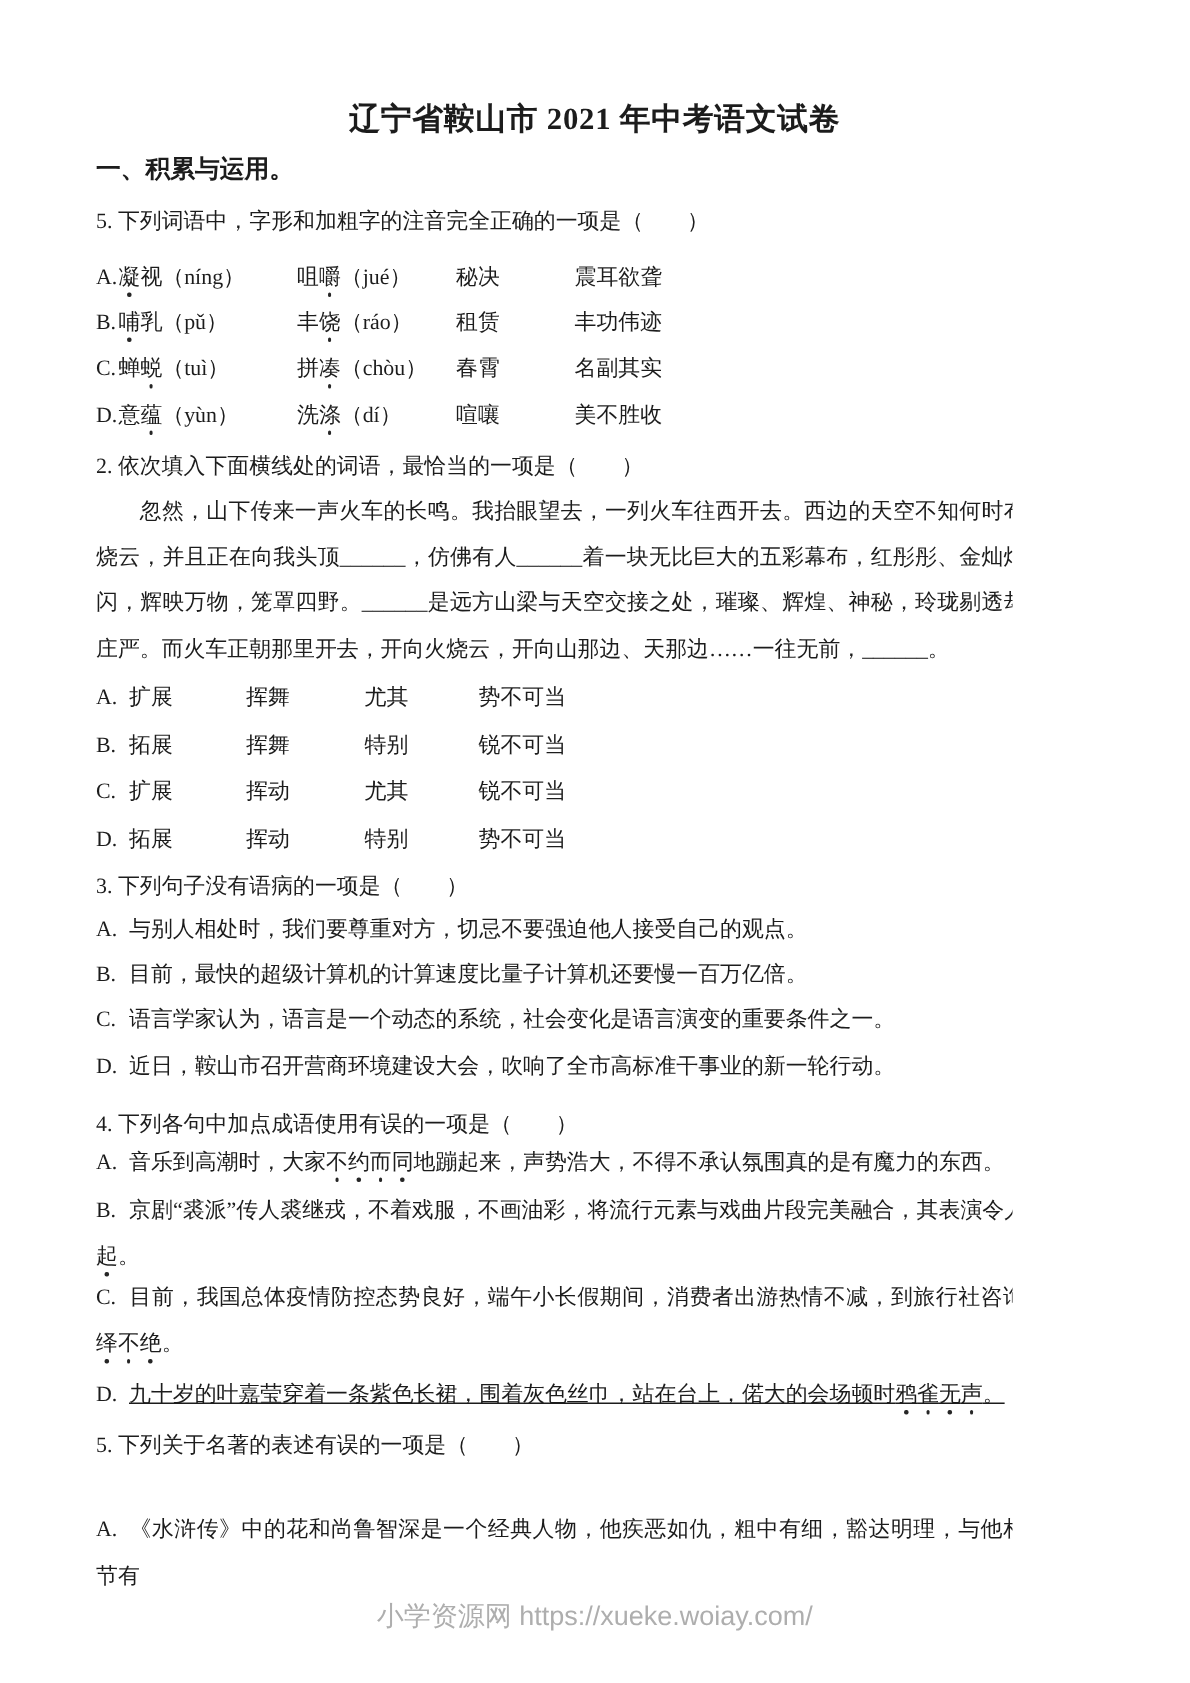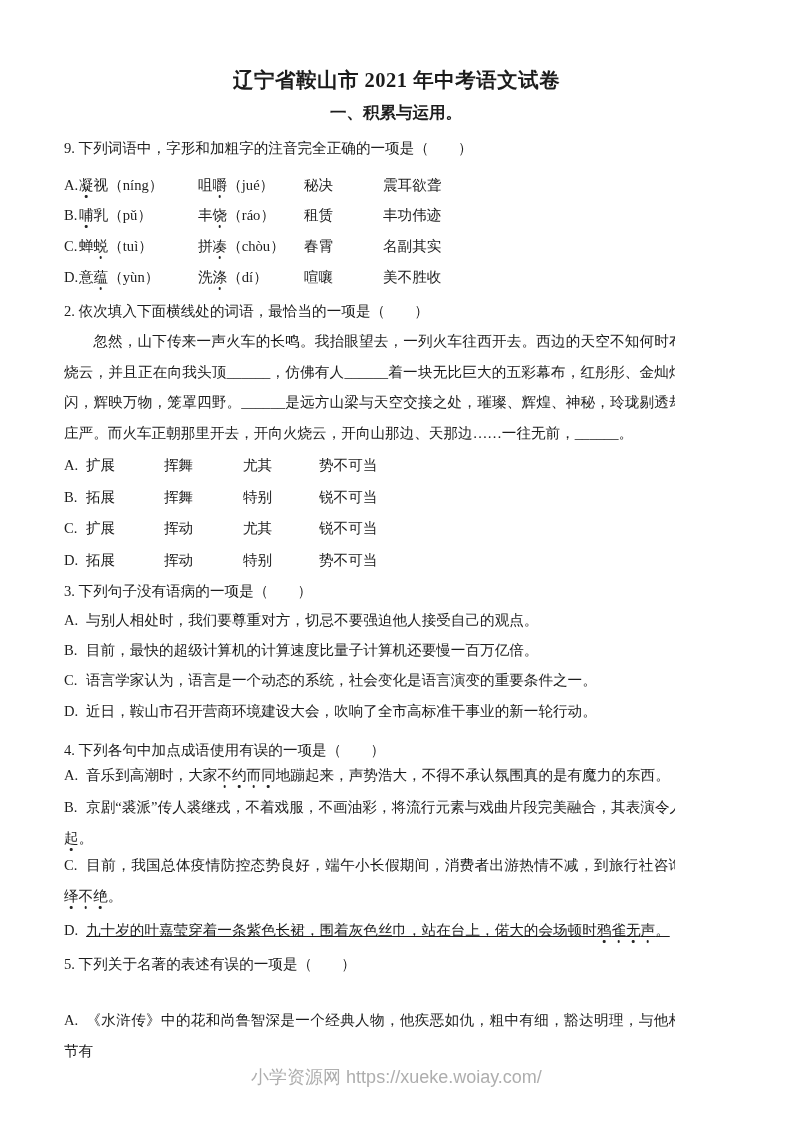--- a/index.html
+++ b/index.html
@@ -30,21 +30,21 @@
   .colsq2 .col1{width:79px;}
   .colsq2 .col2{width:76px;}
   .emc{position:relative;}
   .emc::after{
     content:"";position:absolute;left:50%;bottom:-5px;
     width:2.6px;height:2.6px;border-radius:50%;
     background:#262626;transform:translateX(-50%);
   }
   
   #ln-title{top:64px;}
-  #ln-sec1{top:98px;text-align:center;}
+  #ln-sec1{top:98px;}
   #ln-q1{top:133px;}
   #ln-q1a{top:170px;}
   #ln-q1b{top:200px;}
   #ln-q1c{top:231px;text-decoration:underline;}
   #ln-q1d{top:262px;}
   #ln-q2{top:296px;}
   #ln-q2p{top:326px;}
   #ln-q2a{top:450px;}
   #ln-q2b{top:482px;}
   #ln-q2c{top:513px;}
@@ -67,21 +67,21 @@
     font-family:"Liberation Sans","DejaVu Sans",sans-serif;
   }
 </style>
 </head>
 <body>
 
 <div class="page">
   <div id="doc">
       <div id="ln-title" class="ln title"><span class="txt">辽宁省鞍山市 2021 年中考语文试卷</span></div>
       <div id="ln-sec1" class="ln heading"><span class="txt">一、积累与运用。</span></div>
-      <div id="ln-q1" class="ln stem"><span class="txt">9. 下列词语中，字形和加粗字的注音完全正确的一项是（　　）</span></div>
+      <div id="ln-q1" class="ln stem"><span class="txt">5. 下列词语中，字形和加粗字的注音完全正确的一项是（　　）</span></div>
       <div id="ln-q1a" class="ln colsq1"><span class="label">A.</span><span class="col col0"><span class="emc">凝</span>视（níng）</span><span class="col col1">咀<span class="emc">嚼</span>（jué）</span><span class="col col2">秘决</span><span class="col col3">震耳欲聋</span></div>
       <div id="ln-q1b" class="ln colsq1"><span class="label">B.</span><span class="col col0"><span class="emc">哺</span>乳（pǔ）</span><span class="col col1">丰<span class="emc">饶</span>（ráo）</span><span class="col col2">租赁</span><span class="col col3">丰功伟迹</span></div>
       <div id="ln-q1c" class="ln colsq1"><span class="label">C.</span><span class="col col0">蝉<span class="emc">蜕</span>（tuì）</span><span class="col col1">拼<span class="emc">凑</span>（chòu）</span><span class="col col2">春霄</span><span class="col col3">名副其实</span></div>
       <div id="ln-q1d" class="ln colsq1"><span class="label">D.</span><span class="col col0">意<span class="emc">蕴</span>（yùn）</span><span class="col col1">洗<span class="emc">涤</span>（dí）</span><span class="col col2">喧嚷</span><span class="col col3">美不胜收</span></div>
       <div id="ln-q2" class="ln stem"><span class="txt">2. 依次填入下面横线处的词语，最恰当的一项是（　　）</span></div>
       <div id="ln-q2p" class="ln para"><span class="txt">忽然，山下传来一声火车的长鸣。我抬眼望去，一列火车往西开去。西边的天空不知何时布满了火烧云，并且正在向我头顶______，仿佛有人______着一块无比巨大的五彩幕布，红彤彤、金灿灿、光闪闪，辉映万物，笼罩四野。______是远方山梁与天空交接之处，璀璨、辉煌、神秘，玲珑剔透却又幽深庄严。而火车正朝那里开去，开向火烧云，开向山那边、天那边……一往无前，______。</span></div>
       <div id="ln-q2a" class="ln colsq2"><span class="label">A.</span><span class="col col0">扩展</span><span class="col col1">挥舞</span><span class="col col2">尤其</span><span class="col col3">势不可当</span></div>
       <div id="ln-q2b" class="ln colsq2"><span class="label">B.</span><span class="col col0">拓展</span><span class="col col1">挥舞</span><span class="col col2">特别</span><span class="col col3">锐不可当</span></div>
       <div id="ln-q2c" class="ln colsq2"><span class="label">C.</span><span class="col col0">扩展</span><span class="col col1">挥动</span><span class="col col2">尤其</span><span class="col col3">锐不可当</span></div>
       <div id="ln-q2d" class="ln colsq2"><span class="label">D.</span><span class="col col0">拓展</span><span class="col col1">挥动</span><span class="col col2">特别</span><span class="col col3">势不可当</span></div>

